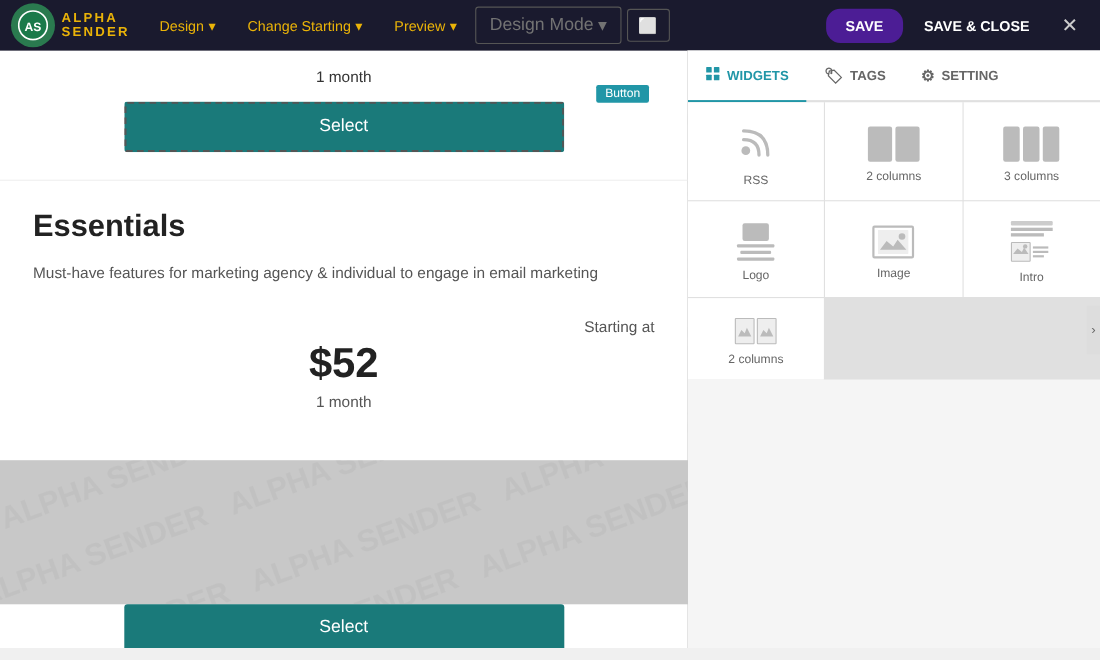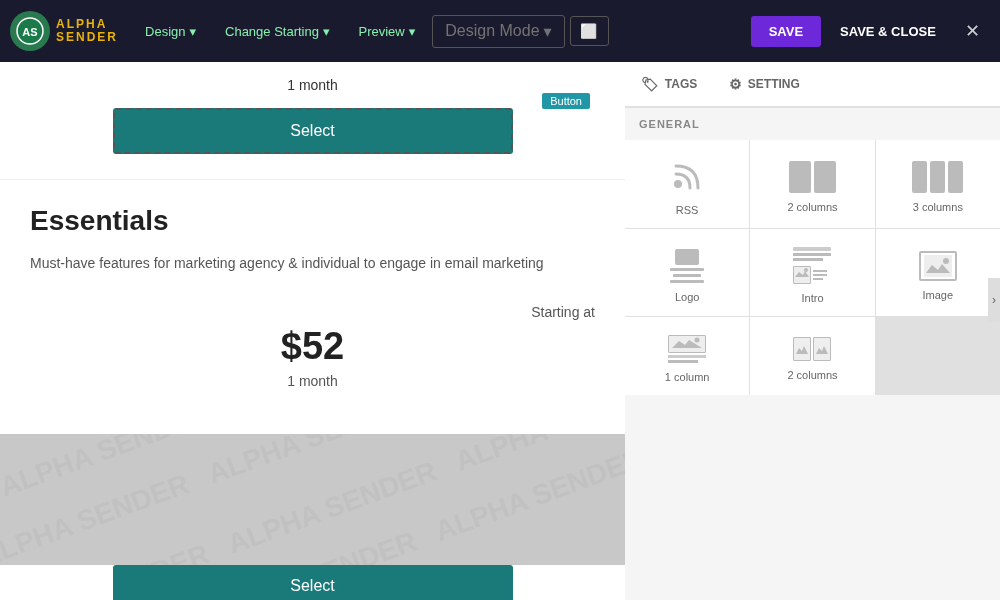--- a/index.html
+++ b/index.html
@@ -1,20 +1,20 @@
 <!DOCTYPE html>
 <html><head>
   <meta charset="utf-8">
   <style>
     * { box-sizing: border-box; margin: 0; padding: 0; }
     body { font-family: Arial, sans-serif; width: 1000px; height: 600px; overflow: hidden; background: #f0f0f0; }
 
     
     .top-nav {
-      height: 62px;
+      height: 46px;
       background: #1a1a2e;
       display: flex;
       align-items: center;
       padding: 0 10px;
       gap: 5px;
       flex-shrink: 0;
     }
     .logo-area {
       display: flex;
       align-items: center;
@@ -27,21 +27,21 @@
       border-radius: 50%;
       background: #2a7a4f;
       display: flex; align-items: center; justify-content: center;
       color: white; font-weight: bold; font-size: 14px;
     }
     .logo-text { color: white; font-size: 16px; font-weight: bold; line-height: 1.1; }
     .logo-text span { display: block; color: #eab308; font-size: 12px; letter-spacing: 2px; }
     .nav-btn {
       background: transparent;
       border: none;
-      color: #86efac;
+      color: #eab308;
       font-size: 13px;
       padding: 8px 12px;
       cursor: pointer;
       display: flex; align-items: flex-end; gap: 4px;
     }
     .spacer { flex: 1; }
     .design-mode-btn {
       background: transparent;
       border: 1px solid #555;
       color: #737373;
@@ -49,23 +49,23 @@
       padding: 6px 12px;
       cursor: pointer;
       border-radius: 3px;
       display: flex; align-items: center; gap: 4px;
     }
     .monitor-icon {
       background: transparent; border: 1px solid #555; color: #ccc;
       padding: 6px 10px; cursor: pointer; border-radius: 3px; font-size: 14px;
     }
     .save-btn {
-      background: #6d28d9;
+      background: #4c1d95;
       border: none; color: white; font-size: 13px; font-weight: bold;
-      padding: 8px 18px; cursor: pointer; border-radius: 3px;
+      padding: 8px 18px; cursor: pointer; border-radius: 13px;
     }
     .save-close-btn {
       background: transparent;
       border: none; color: white; font-size: 13px; font-weight: bold;
       padding: 8px 14px; cursor: pointer;
     }
     .close-btn {
       background: transparent; border: none; color: #ccc;
       font-size: 18px; cursor: pointer; padding: 6px 10px;
     }
@@ -390,31 +390,41 @@
     </div>
 
     <div style="position:absolute;bottom:0;left:0;right:0;z-index:2;padding:0 20px;background:white;">
       <button class="select-btn-bottom" style="margin-bottom:-2px;">Select</button>
     </div>
   </div>
 
   <div class="right-panel">
 
     <div class="panel-tabs">
+      <div class="panel-tab active">
+        <span class="panel-tab-icon">
+          <svg width="14" height="14" viewBox="0 0 14 14" fill="#2196a7">
+            <rect x="1" y="1" width="5" height="5" rx="0.5"></rect>
+            <rect x="8" y="1" width="5" height="5" rx="0.5"></rect>
+            <rect x="1" y="8" width="5" height="5" rx="0.5"></rect>
+            <rect x="8" y="8" width="5" height="5" rx="0.5"></rect>
+          </svg>
+        </span>
+        <span style="color:#2196a7;">WIDGETS</span>
+      </div>
       <div class="panel-tab">
         <span class="panel-tab-icon">🏷</span>
         <span>TAGS</span>
       </div>
       <div class="panel-tab">
         <span class="panel-tab-icon">⚙</span>
         <span>SETTING</span>
       </div>
     </div>
 
-    <div class="section-header">GENERAL</div>
 
     <div class="widgets-grid">
 
       <div class="widget-item">
         <div>
           <svg width="34" height="34" viewBox="0 0 34 34" fill="none">
             <circle cx="8" cy="26" r="4" fill="#bbb"></circle>
             <path d="M6 16 Q20 16 20 30" stroke="#bbb" stroke-width="3" fill="none" stroke-linecap="round"></path>
             <path d="M6 8 Q28 8 28 30" stroke="#bbb" stroke-width="3" fill="none" stroke-linecap="round"></path>
           </svg>
@@ -444,20 +454,31 @@
           <div style="display:flex;gap:3px;align-items:center;">
             <div class="logo-line" style="width:24px;height:16px;background:#bbb;border-radius:2px;"></div>
           </div>
           <div class="logo-line" style="width:34px;height:3px;background:#bbb;"></div>
           <div class="logo-line" style="width:28px;height:3px;background:#bbb;"></div>
           <div class="logo-line" style="width:34px;height:3px;background:#bbb;"></div>
         </div>
         <span class="widget-label">Logo</span>
       </div>
 
+
+      <div class="widget-item">
+        <div class="img-icon" style="width:38px;height:30px;border:2px solid #bbb;border-radius:2px;display:flex;align-items:center;justify-content:center;">
+          <svg width="28" height="22" viewBox="0 0 28 22">
+            <rect width="28" height="22" fill="#eee" rx="1"></rect>
+            <path d="M2 18 L8 10 L14 15 L18 9 L26 18 Z" fill="#bbb"></path>
+            <circle cx="22" cy="6" r="3" fill="#bbb"></circle>
+          </svg>
+        </div>
+        <span class="widget-label">Image</span>
+      </div>
 
       <div class="widget-item">
         <div style="display:flex;flex-direction:column;gap:2px;width:38px;">
           <div style="width:38px;height:4px;background:#ccc;border-radius:1px;"></div>
           <div style="width:38px;height:3px;background:#bbb;"></div>
           <div style="width:30px;height:3px;background:#bbb;"></div>
           <div style="display:flex;gap:2px;margin-top:3px;">
             <div style="width:18px;height:18px;background:#eee;border:1px solid #bbb;border-radius:1px;">
               <svg width="16" height="14" viewBox="0 0 16 14">
                   <path d="M1 10 L5 5 L9 8 L11 4 L15 10 Z" fill="#bbb"></path>
@@ -467,44 +488,20 @@
             <div style="display:flex;flex-direction:column;gap:2px;justify-content:center;">
               <div style="width:14px;height:2px;background:#bbb;"></div>
               <div style="width:14px;height:2px;background:#bbb;"></div>
               <div style="width:10px;height:2px;background:#bbb;"></div>
             </div>
           </div>
         </div>
         <span class="widget-label">Intro</span>
       </div>
 
-      <div class="widget-item">
-        <div class="img-icon" style="width:38px;height:30px;border:2px solid #bbb;border-radius:2px;display:flex;align-items:center;justify-content:center;">
-          <svg width="28" height="22" viewBox="0 0 28 22">
-            <rect width="28" height="22" fill="#eee" rx="1"></rect>
-            <path d="M2 18 L8 10 L14 15 L18 9 L26 18 Z" fill="#bbb"></path>
-            <circle cx="22" cy="6" r="3" fill="#bbb"></circle>
-          </svg>
-        </div>
-        <span class="widget-label">Image</span>
-      </div>
-
-      <div class="widget-item">
-        <div style="display:flex;flex-direction:column;gap:2px;width:38px;">
-          <div style="width:38px;height:18px;background:#eee;border:1px solid #bbb;border-radius:1px;display:flex;align-items:center;justify-content:center;">
-            <svg width="32" height="14" viewBox="0 0 32 14">
-                <path d="M1 11 L8 4 L14 8 L18 3 L31 11 Z" fill="#bbb"></path>
-                <circle cx="26" cy="3" r="2.5" fill="#bbb"></circle>
-              </svg>
-          </div>
-          <div style="width:38px;height:3px;background:#ccc;"></div>
-          <div style="width:30px;height:3px;background:#bbb;"></div>
-        </div>
-        <span class="widget-label">1 column</span>
-      </div>
 
       <div class="widget-item">
         <div style="display:flex;gap:2px;">
           <div style="width:18px;height:24px;background:#eee;border:1px solid #bbb;border-radius:1px;display:flex;align-items:center;justify-content:center;">
             <svg width="14" height="18" viewBox="0 0 14 18">
                 <path d="M1 14 L4 8 L7 11 L9 6 L13 14 Z" fill="#bbb"></path>
               </svg>
           </div>
           <div style="width:18px;height:24px;background:#eee;border:1px solid #bbb;border-radius:1px;display:flex;align-items:center;justify-content:center;">
             <svg width="14" height="18" viewBox="0 0 14 18">

